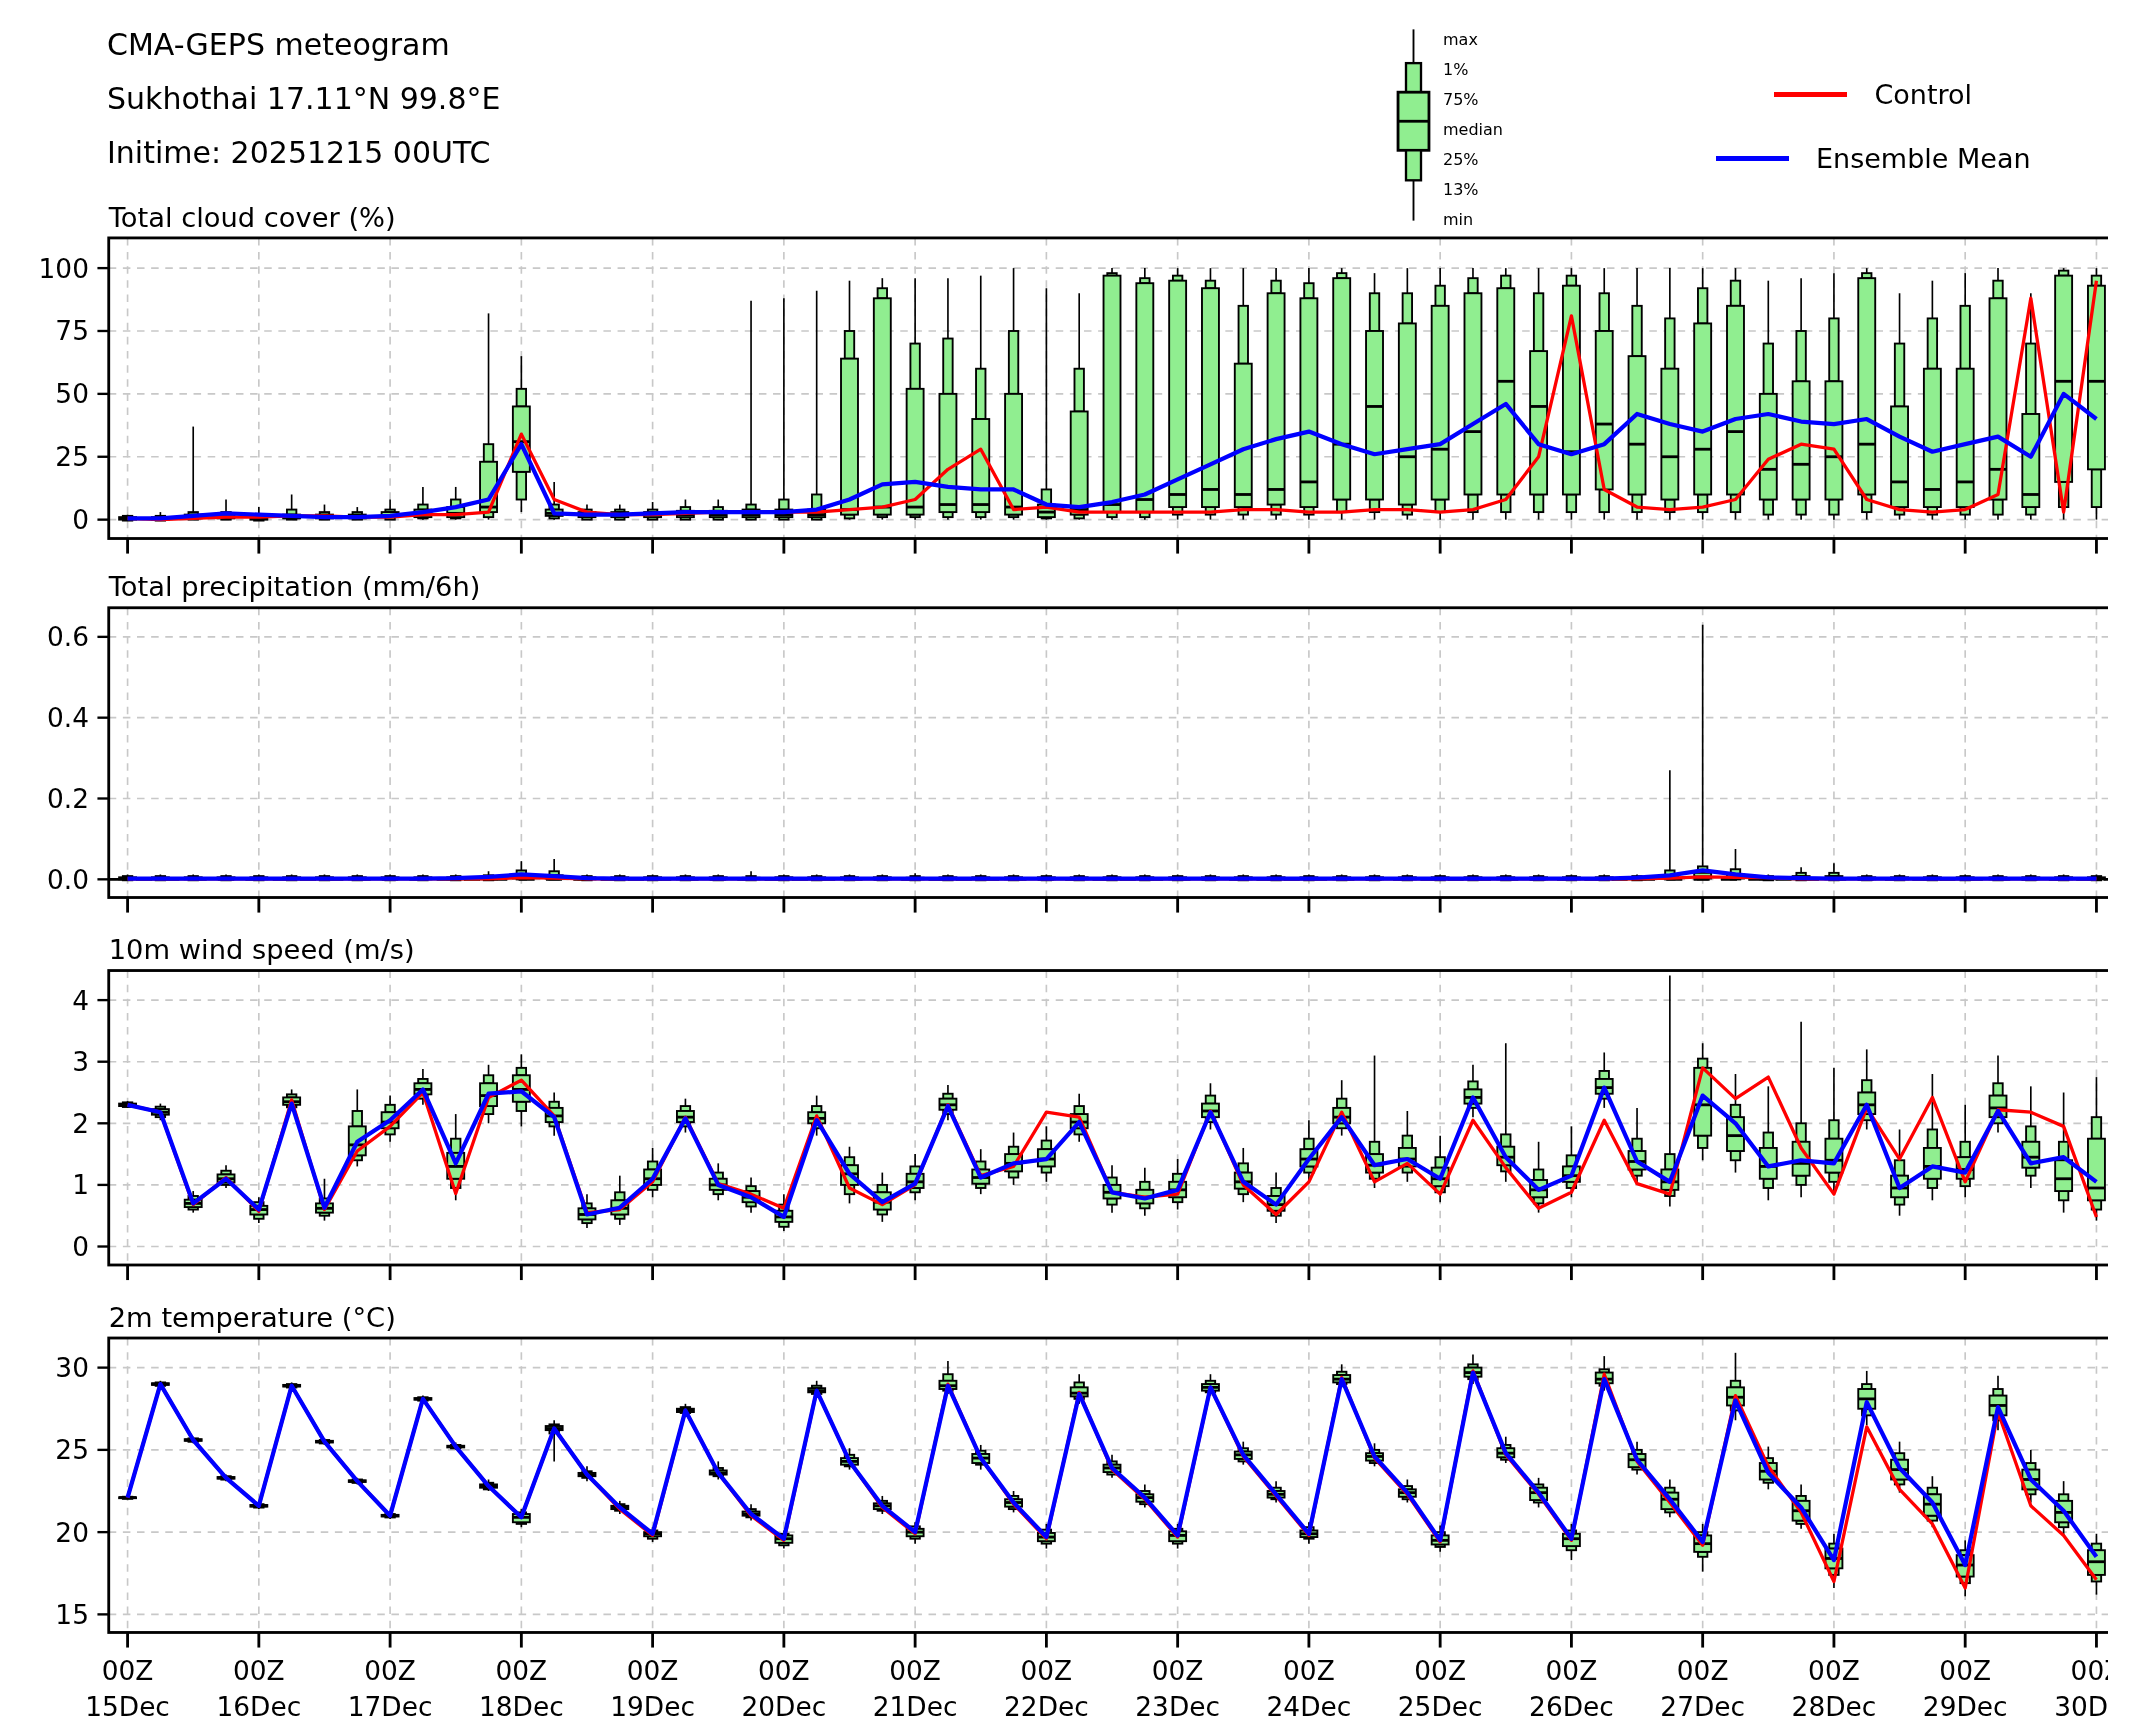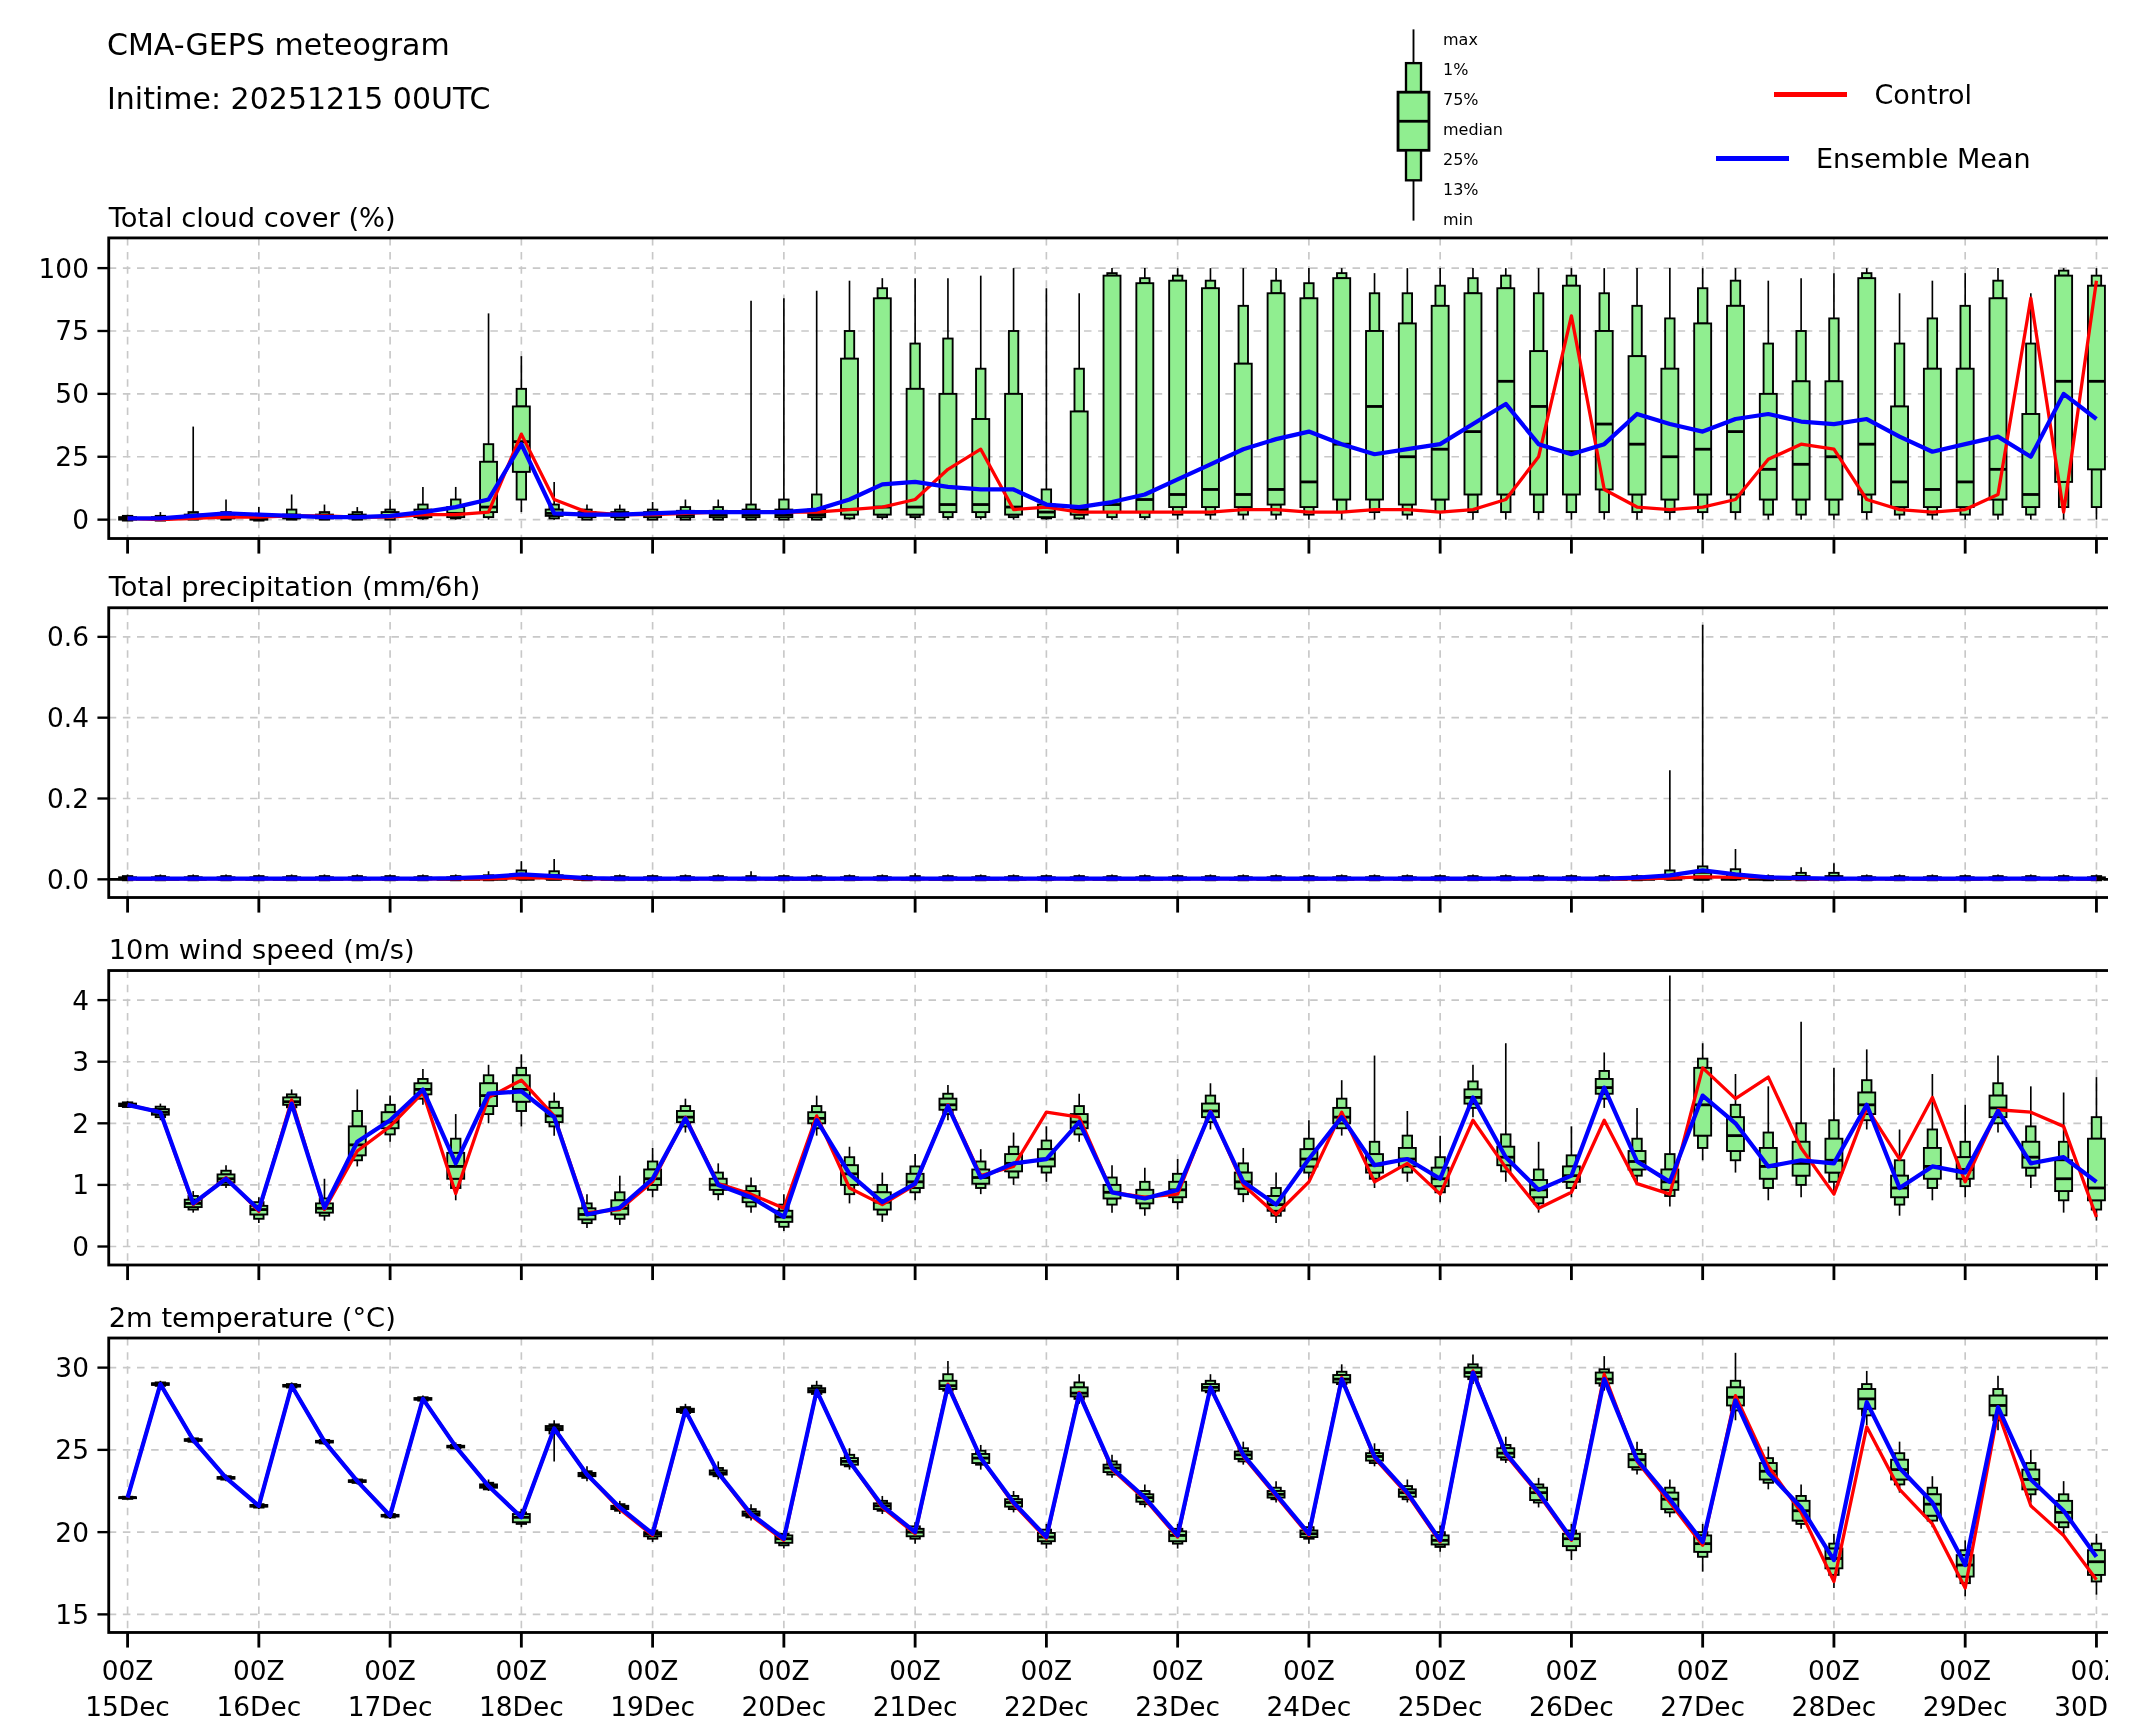--- a/index.html
+++ b/index.html
@@ -16,20 +16,21 @@
   svg text { font-family:"DejaVu Sans", sans-serif; fill:#000; }
   #chart { position:absolute; left:0; top:0; }
 </style>
 </head>
 <body>
 
 <div class="page">
 
   <div class="chart-header">
     <div>CMA-GEPS meteogram</div>
+    <div>Sukhothai 17.11°N 99.8°E</div>
     <div>Initime: 20251215 00UTC</div>
   </div>
 
   <div class="legend-sample">
     <svg width="45" height="200" viewBox="0 0 96 424">
       <line x1="48" y1="8" x2="48" y2="416" stroke="#000" stroke-width="4"></line>
       <rect x="32" y="80" width="32" height="62" fill="#90ee90" stroke="#000" stroke-width="5"></rect>
       <rect x="15" y="142" width="66" height="124" fill="#90ee90" stroke="#000" stroke-width="6"></rect>
       <line x1="15" y1="204" x2="81" y2="204" stroke="#000" stroke-width="6"></line>
       <rect x="32" y="266" width="32" height="64" fill="#90ee90" stroke="#000" stroke-width="5"></rect>

